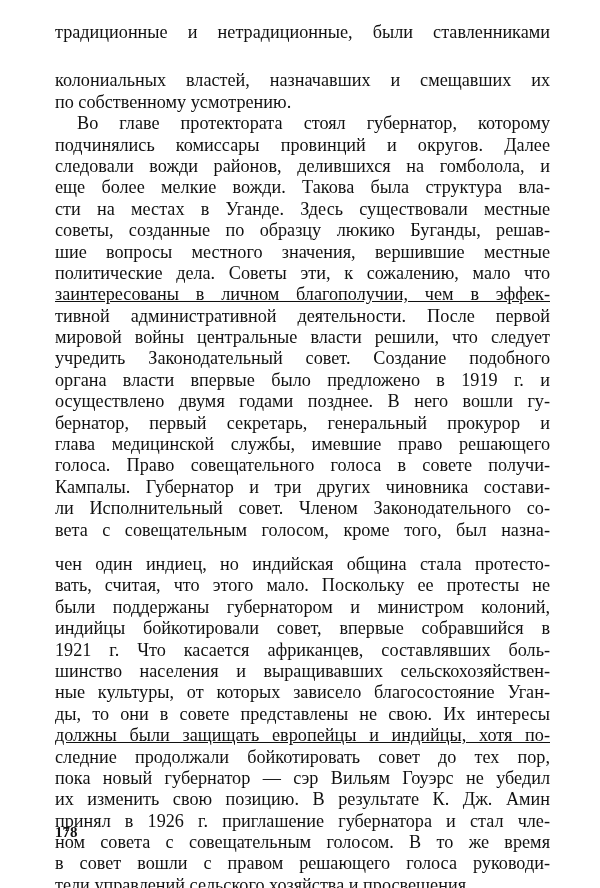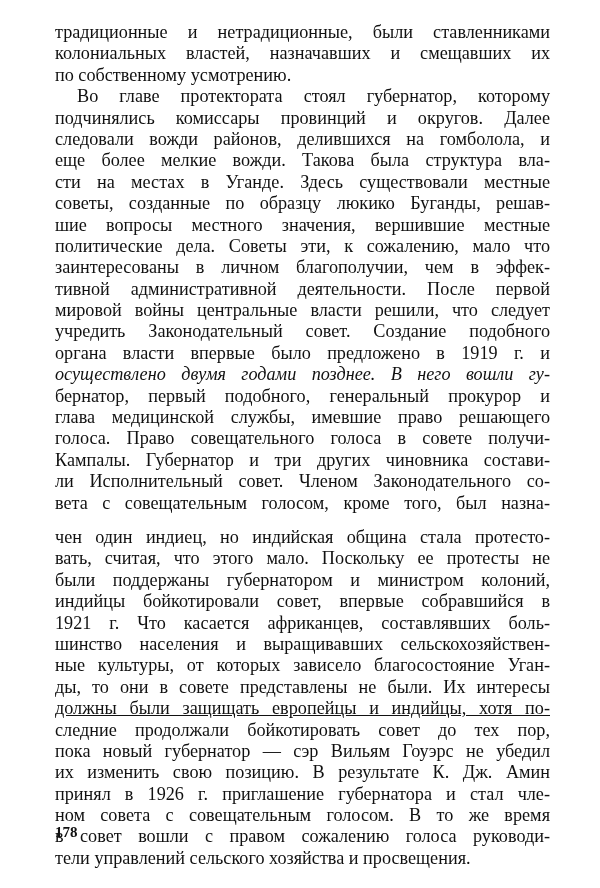--- a/index.html
+++ b/index.html
@@ -31,52 +31,52 @@
     font-size: 15px;
     font-weight: bold;
     color: #111111;
   }
 </style>
 </head>
 <body>
 
 <div class="page" id="page-body">
     <span class="line" style="display: block;">традиционные и нетрадиционные, были ставленниками</span>
-    <span class="line" style="display: block;">колониальных властей, назначавших и смещавших их</span>
+    <span class="line" style="display: block; margin-top: 27px;">колониальных властей, назначавших и смещавших их</span>
     <span class="line last" style="display: block;">по собственному усмотрению.</span>
     <span class="line indent" style="display: block;">Во главе протектората стоял губернатор, которому</span>
     <span class="line" style="display: block;">подчинялись комиссары провинций и округов. Далее</span>
     <span class="line" style="display: block;">следовали вожди районов, делившихся на гомболола, и</span>
     <span class="line" style="display: block;">еще более мелкие вожди. Такова была структура вла-</span>
     <span class="line" style="display: block;">сти на местах в Уганде. Здесь существовали местные</span>
     <span class="line" style="display: block;">советы, созданные по образцу люкико Буганды, решав-</span>
     <span class="line" style="display: block;">шие вопросы местного значения, вершившие местные</span>
     <span class="line" style="display: block;">политические дела. Советы эти, к сожалению, мало что</span>
-    <span class="line" style="display: block;">заинтересованы в личном благополучии, чем в эффек-</span>
+    <span class="line" style="display: block; text-decoration: underline;">заинтересованы в личном благополучии, чем в эффек-</span>
     <span class="line" style="display: block;">тивной административной деятельности. После первой</span>
     <span class="line" style="display: block;">мировой войны центральные власти решили, что следует</span>
     <span class="line" style="display: block;">учредить Законодательный совет. Создание подобного</span>
     <span class="line" style="display: block;">органа власти впервые было предложено в 1919 г. и</span>
-    <span class="line" style="display: block; font-style: italic;">осуществлено двумя годами позднее. В него вошли гу-</span>
-    <span class="line" style="display: block;">бернатор, первый подобного, генеральный прокурор и</span>
+    <span class="line" style="display: block;">осуществлено двумя годами позднее. В него вошли гу-</span>
+    <span class="line" style="display: block;">бернатор, первый секретарь, генеральный прокурор и</span>
     <span class="line" style="display: block;">глава медицинской службы, имевшие право решающего</span>
     <span class="line" style="display: block;">голоса. Право совещательного голоса в совете получи-</span>
     <span class="line" style="display: block;">Кампалы. Губернатор и три других чиновника состави-</span>
     <span class="line" style="display: block;">ли Исполнительный совет. Членом Законодательного со-</span>
     <span class="line" style="display: block;">вета с совещательным голосом, кроме того, был назна-</span>
     <span class="line" style="display: block; margin-top: 13px;">чен один индиец, но индийская община стала протесто-</span>
     <span class="line" style="display: block;">вать, считая, что этого мало. Поскольку ее протесты не</span>
     <span class="line" style="display: block;">были поддержаны губернатором и министром колоний,</span>
     <span class="line" style="display: block;">индийцы бойкотировали совет, впервые собравшийся в</span>
     <span class="line" style="display: block;">1921 г. Что касается африканцев, составлявших боль-</span>
     <span class="line" style="display: block;">шинство населения и выращивавших сельскохозяйствен-</span>
     <span class="line" style="display: block;">ные культуры, от которых зависело благосостояние Уган-</span>
-    <span class="line" style="display: block;">ды, то они в совете представлены не были. Их интересы</span>
+    <span class="line" style="display: block;">ды, то они в совете представлены не свою. Их интересы</span>
     <span class="line" style="display: block; text-decoration: underline;">должны были защищать европейцы и индийцы, хотя по-</span>
     <span class="line" style="display: block;">следние продолжали бойкотировать совет до тех пор,</span>
     <span class="line" style="display: block;">пока новый губернатор — сэр Вильям Гоуэрс не убедил</span>
     <span class="line" style="display: block;">их изменить свою позицию. В результате К. Дж. Амин</span>
     <span class="line" style="display: block;">принял в 1926 г. приглашение губернатора и стал чле-</span>
     <span class="line" style="display: block;">ном совета с совещательным голосом. В то же время</span>
-    <span class="line" style="display: block;">в совет вошли с правом сожалению голоса руководи-</span>
+    <span class="line" style="display: block;">в совет вошли с правом решающего голоса руководи-</span>
     <span class="line last" style="display: block;">тели управлений сельского хозяйства и просвещения.</span>
   </div>
 <div class="page-number">178</div>
 
 </body></html>

